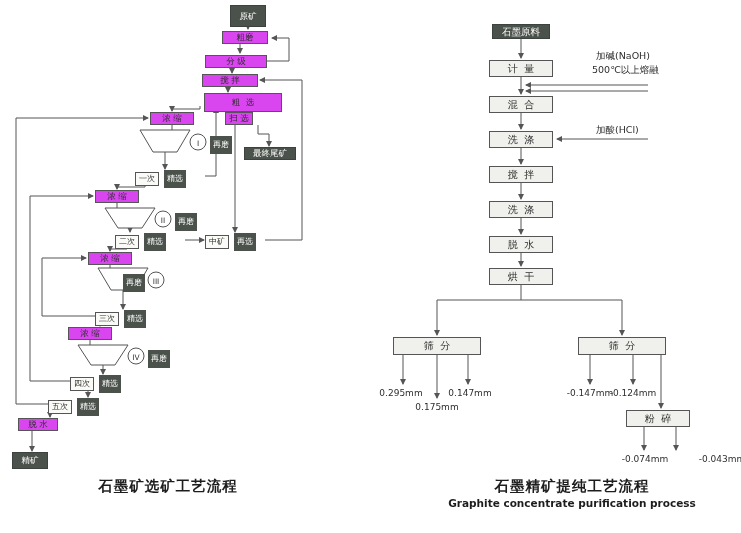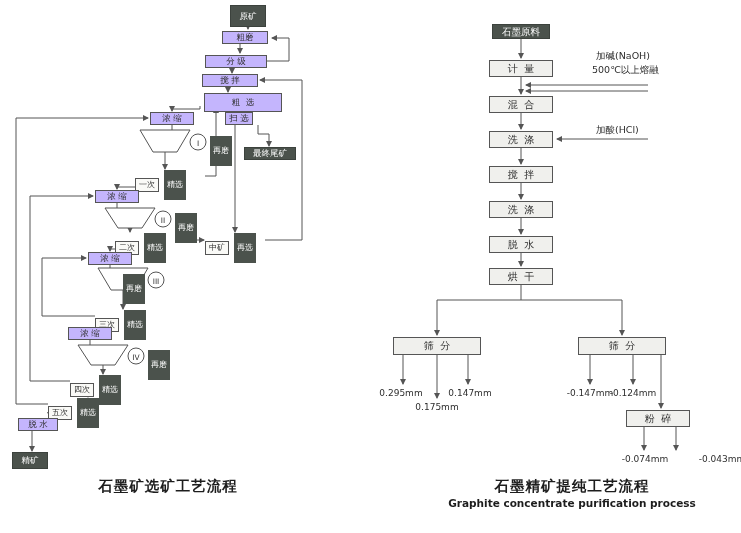--- a/index.html
+++ b/index.html
@@ -3,33 +3,33 @@
 <meta charset="utf-8">
 <style>
   html,body{margin:0;padding:0;background:#fff;}
   .canvas{
     position:relative;width:741px;height:533px;background:#ffffff;overflow:hidden;
     font-family:"DejaVu Sans",sans-serif;color:#333;
   }
   .canvas svg{position:absolute;left:0;top:0;}
   .node{
     position:absolute;display:flex;align-items:center;justify-content:center;
-    border:1px solid #555;background:#c4b5fd;font-size:8.5px;line-height:1;
+    border:1px solid #555;background:#d946ef;font-size:8.5px;line-height:1;
     box-sizing:border-box;white-space:pre;color:#2e2e2e;
   }
   .node.dark{background:#4b524c;color:#ffffff;border-color:#3c423d;}
   .node.r{font-size:10px;background:#f0f0ed;}
   .stage{position:absolute;display:flex;align-items:center;gap:5px;}
   .mini{
     border:1px solid #555;background:#fafaf7;font-size:8px;line-height:1;
     padding:2px 3px;white-space:pre;box-sizing:border-box;color:#2e2e2e;
   }
   .chip{
     background:#4b524c;color:#fff;font-size:8px;line-height:1;
-    padding:11px 3px;white-space:pre;
+    padding:5px 3px;white-space:pre;
   }
   .rg{position:absolute;}
   .mill{
     position:absolute;width:16px;height:14px;display:flex;align-items:center;justify-content:center;
     font-size:7.5px;color:#2e2e2e;
   }
   .note{position:absolute;font-size:9.5px;white-space:pre;color:#2e2e2e;text-align:center;}
   .out{position:absolute;font-size:9px;white-space:pre;transform:translateX(-50%);color:#2e2e2e;}
   .title-zh{
     position:absolute;transform:translateX(-50%);font-size:14.5px;font-weight:bold;

